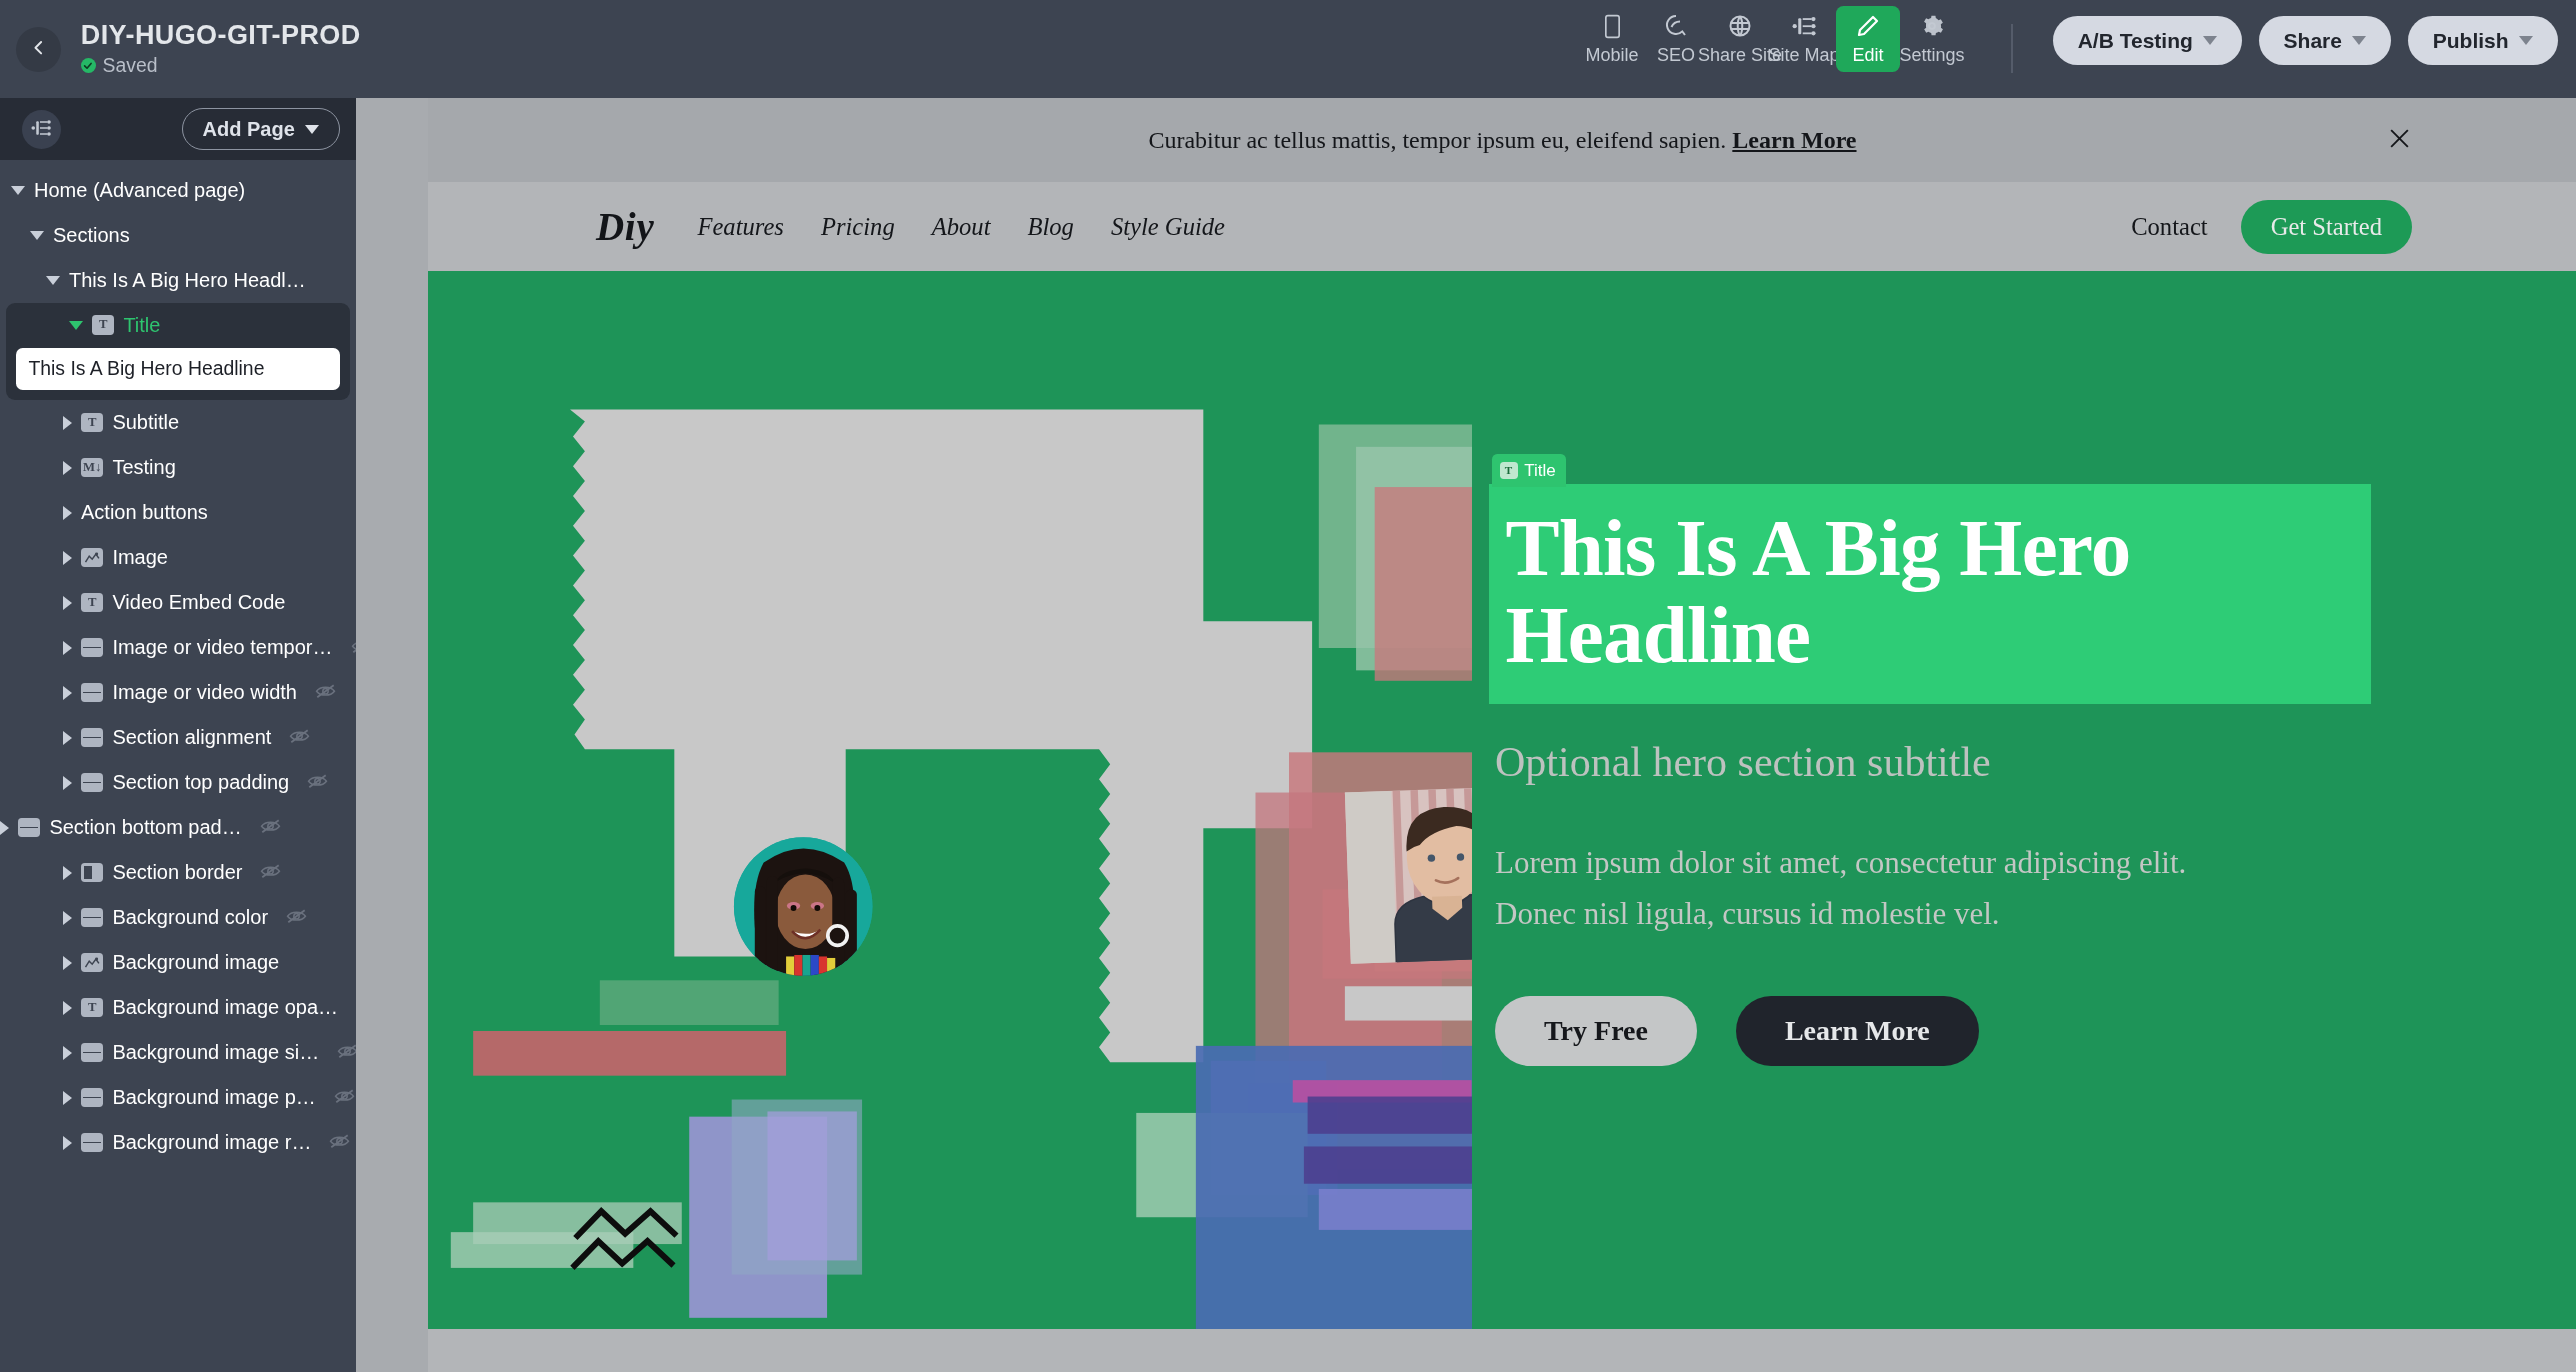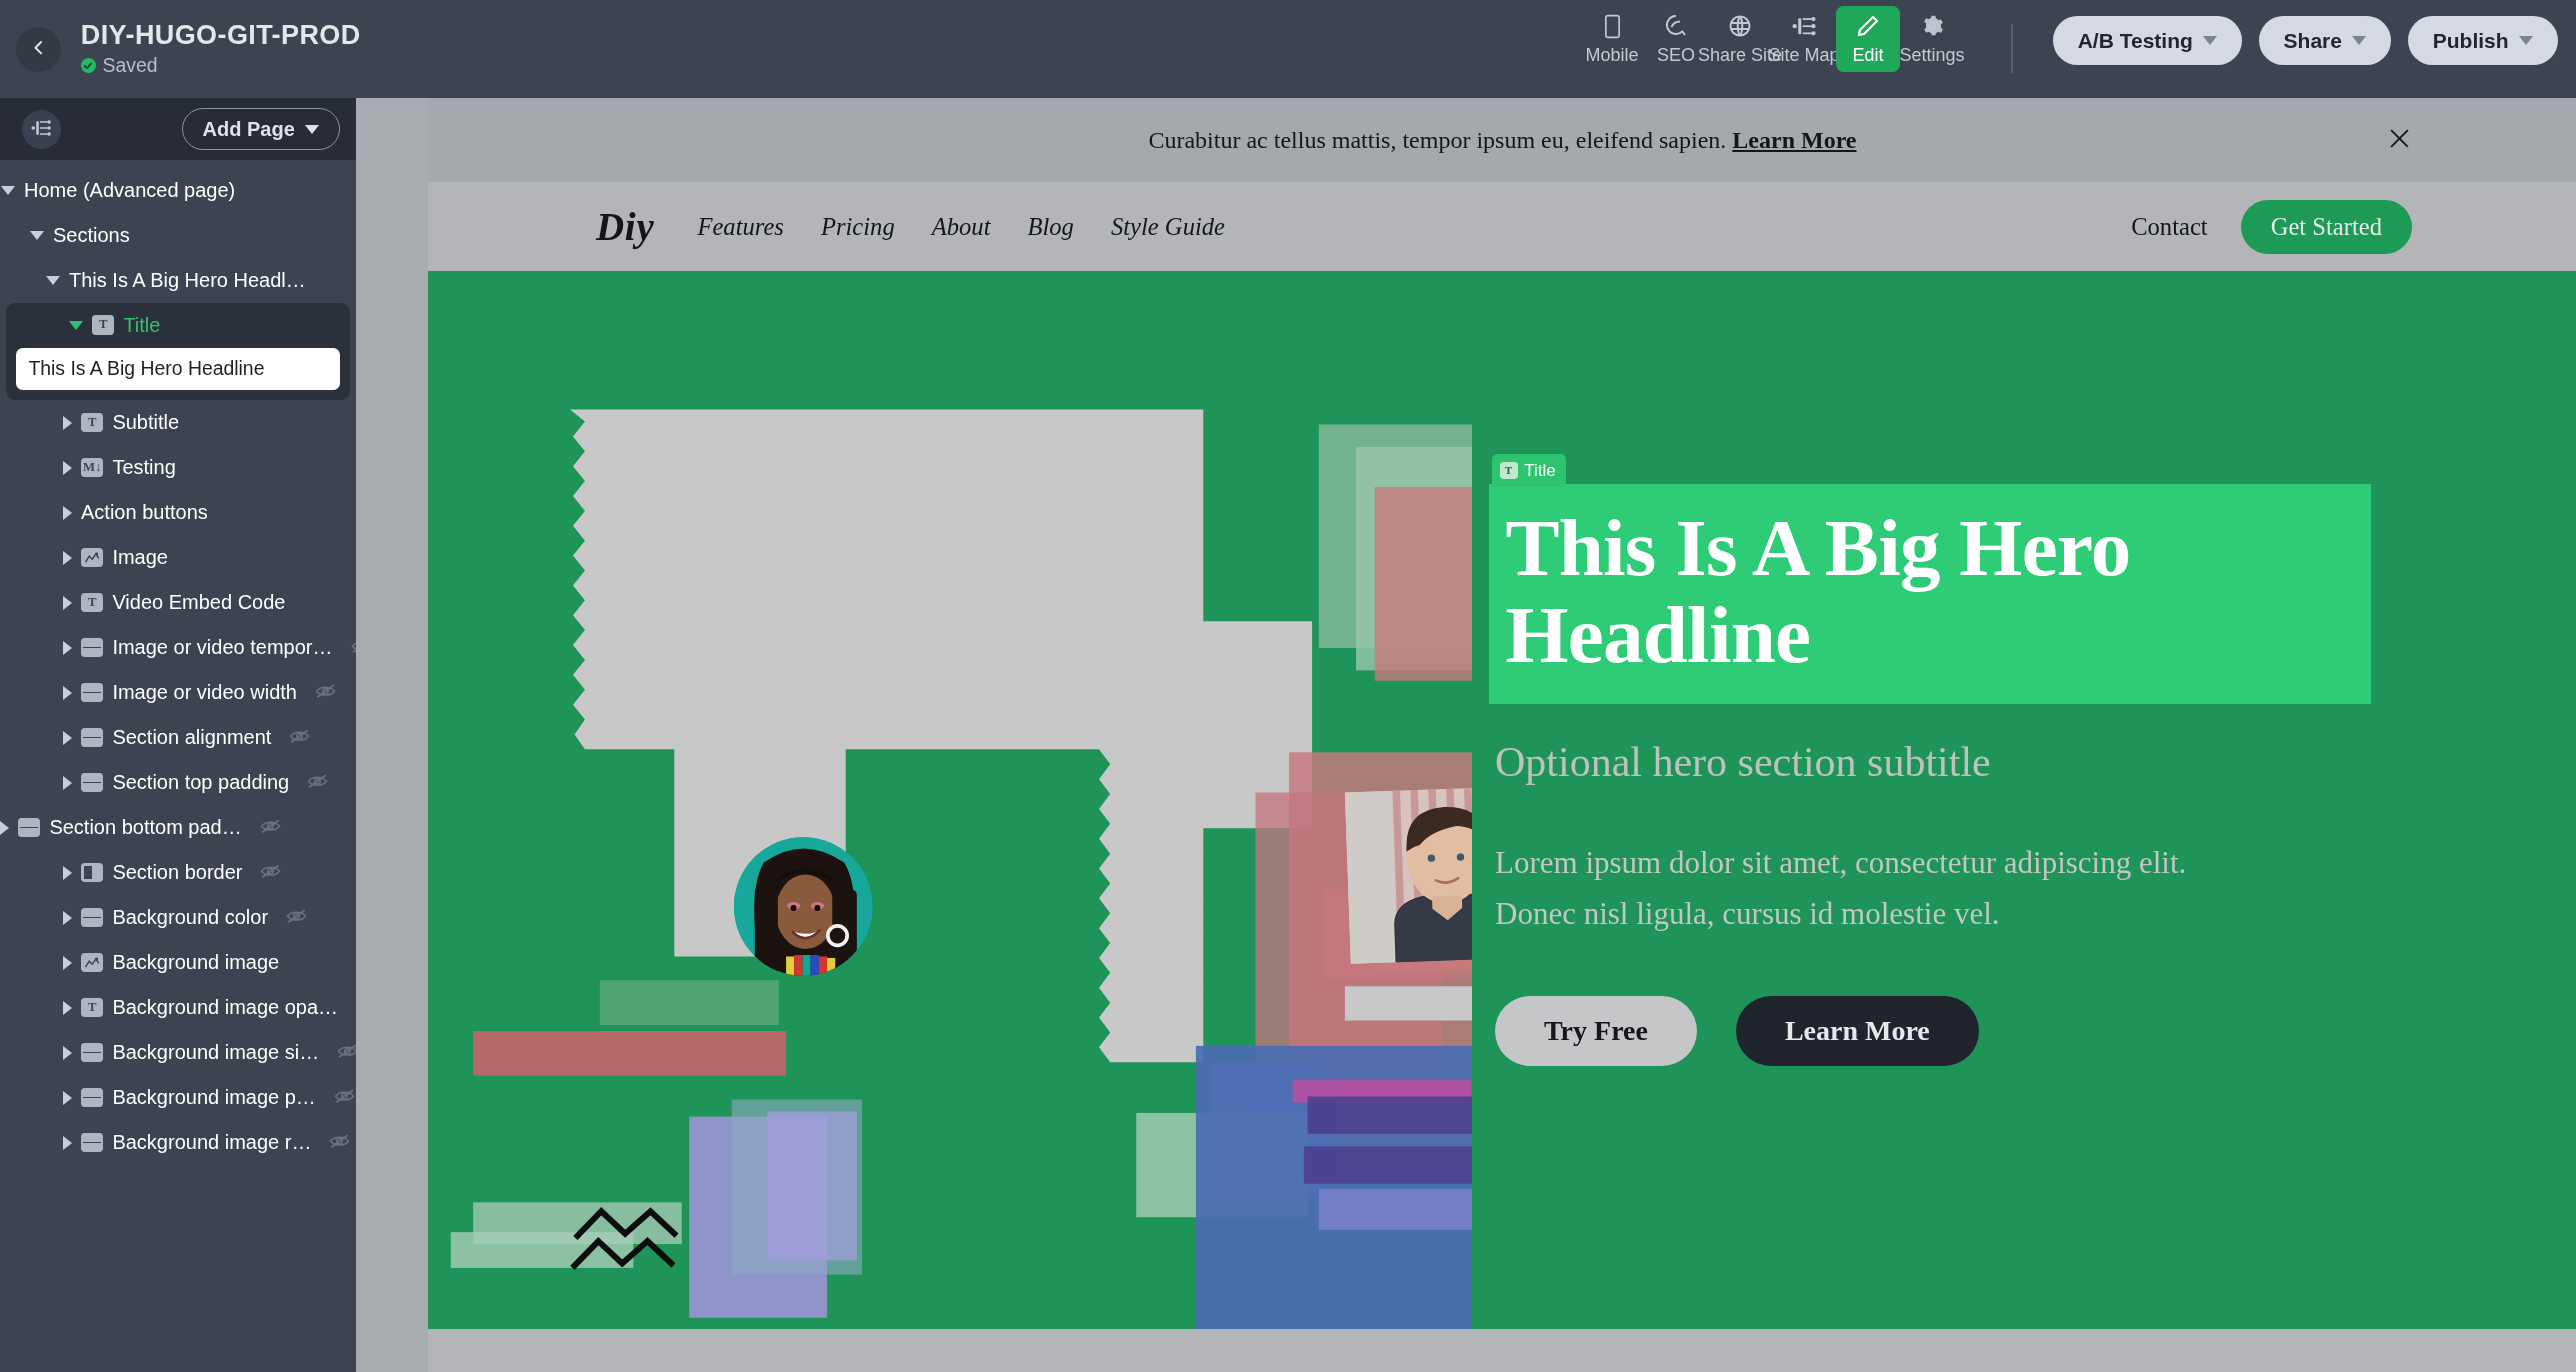--- a/index.html
+++ b/index.html
@@ -364,21 +364,21 @@
     </div>
     <div class="addpage">
       <span>Add Page</span>
       <span class="caret"></span>
     </div>
   </div>
 
 
   <div class="tree" id="tree">
       <div class="tw">
-        <div class="trow" style="padding-left:1px;gap:9px;">
+        <div class="trow" style="padding-left:11px;gap:9px;">
           <span class="arrow-d"></span>
           <span class="">Home (Advanced page)</span>
         </div>
       </div>
       <div class="tw">
         <div class="trow" style="padding-left:30px;gap:9px;">
           <span class="arrow-d"></span>
           <span class="">Sections</span>
         </div>
       </div>

